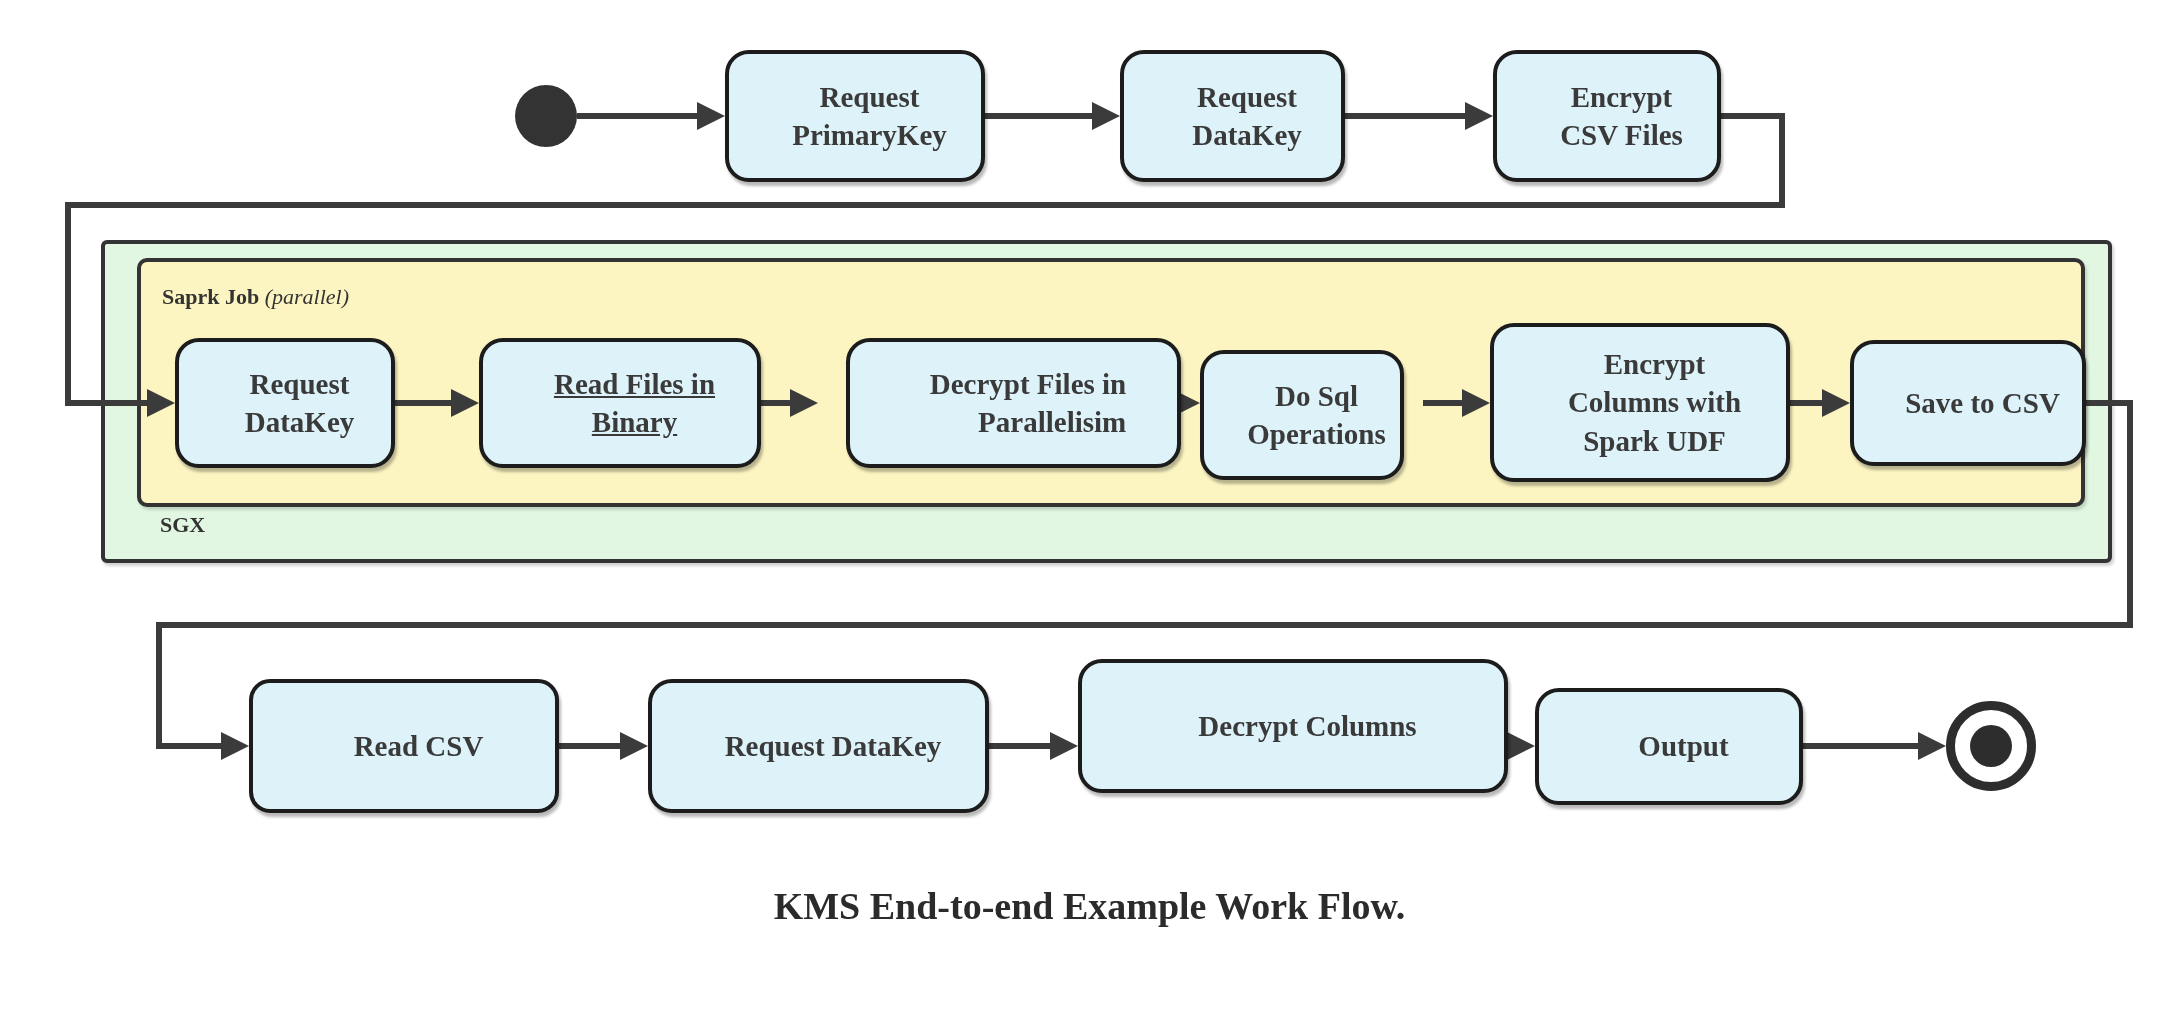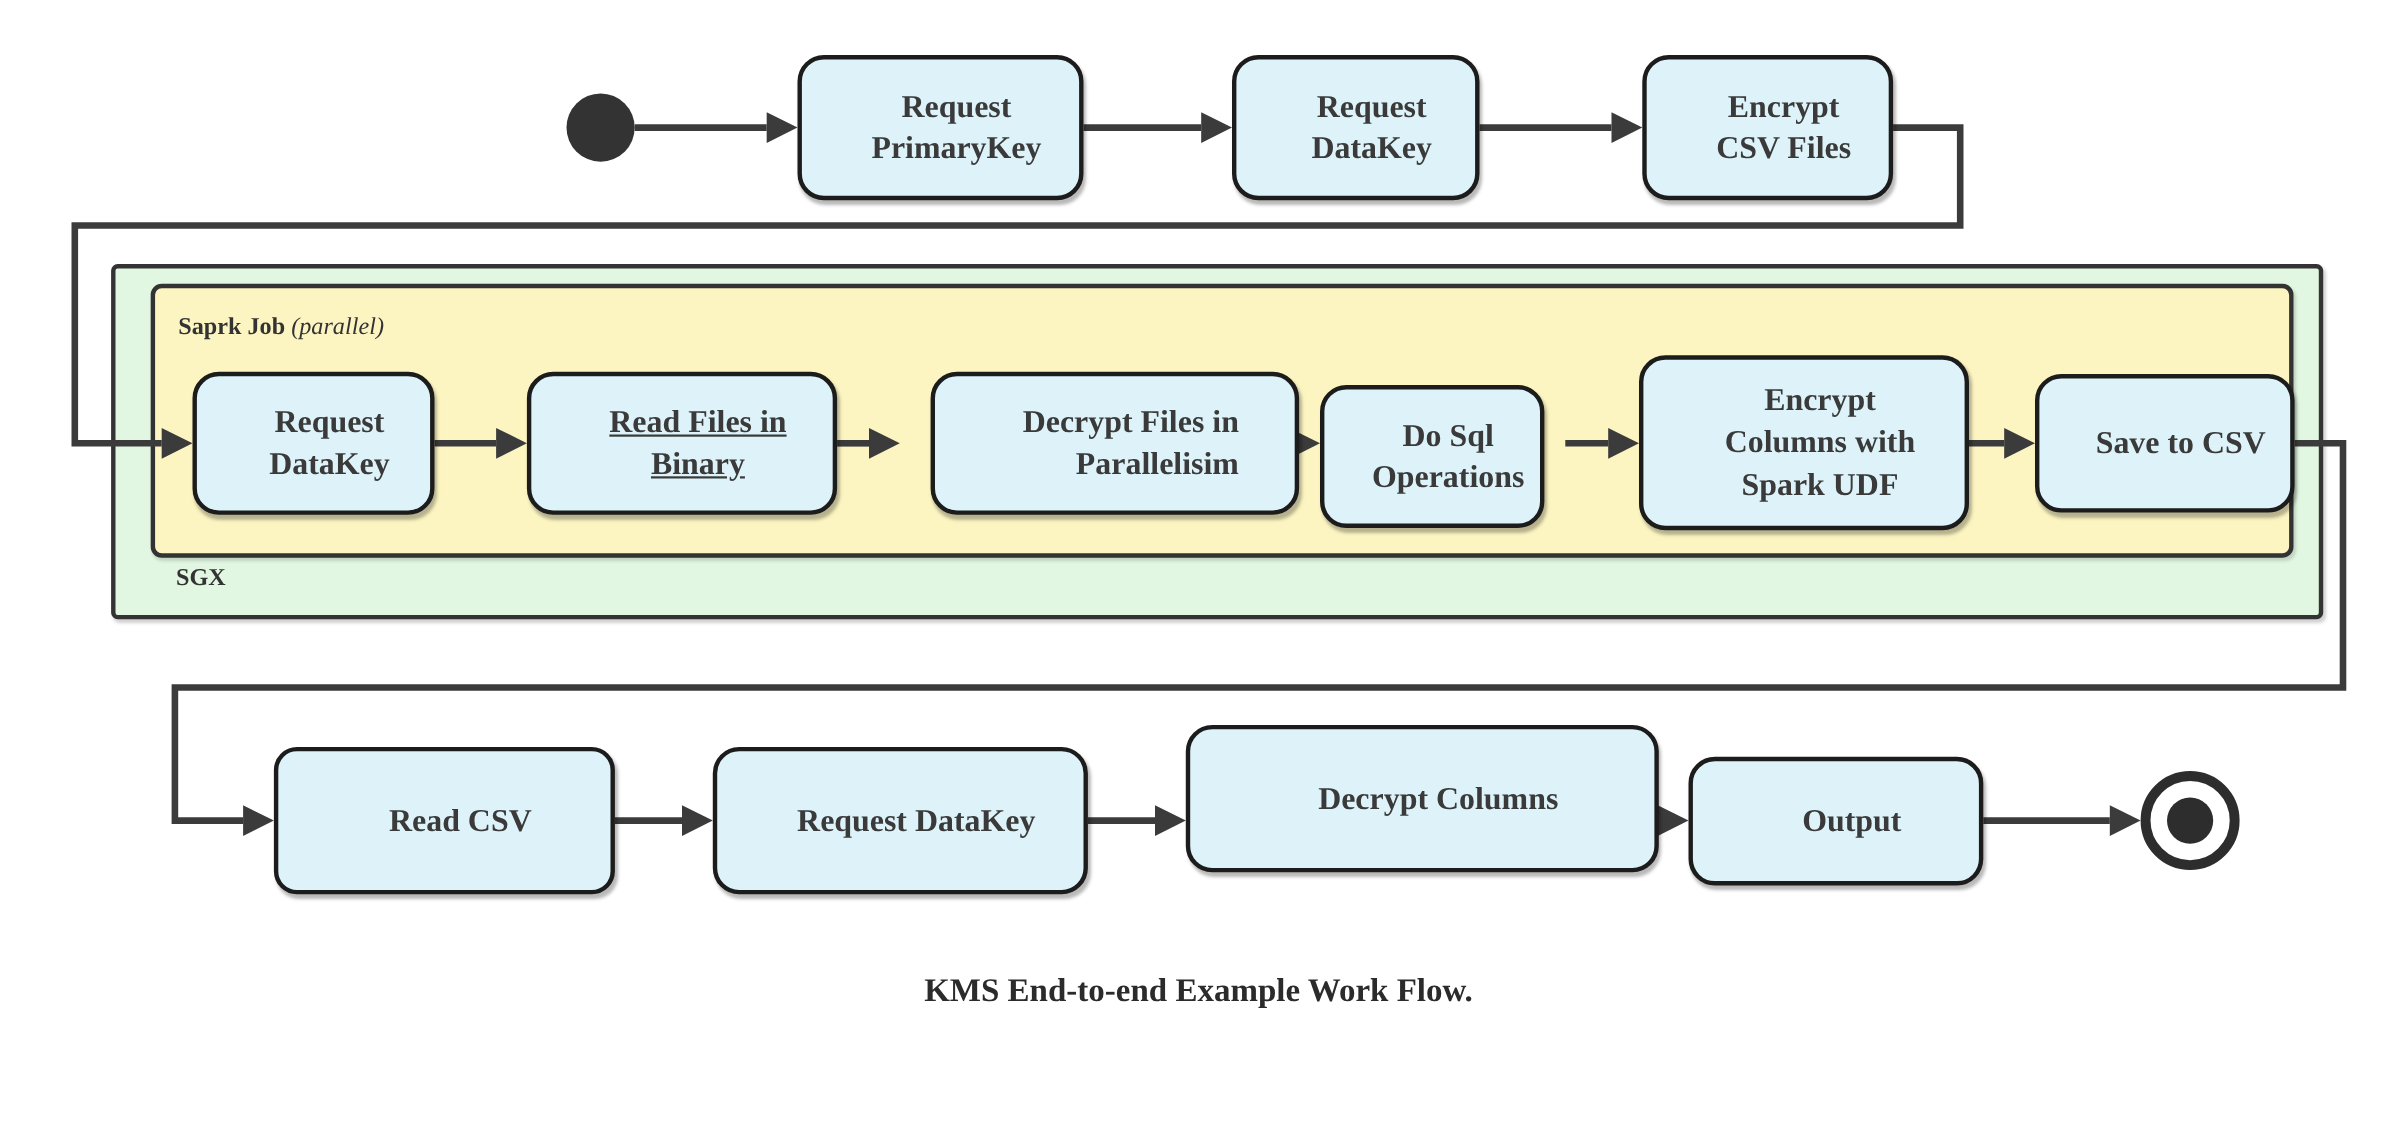--- a/index.html
+++ b/index.html
@@ -28,21 +28,21 @@
   }
   .node-label{white-space:pre-line;padding:0 8px;}
   
   .start-circle{position:absolute;left:515px;top:85px;width:62px;height:62px;border-radius:50%;background:#333333;}
   .end-circle{position:absolute;left:1946px;top:701px;width:90px;height:90px;border-radius:50%;
     box-sizing:border-box;border:9px solid #2d2d2d;background:#ffffff;
     display:flex;align-items:center;justify-content:center;}
   .end-dot{width:42px;height:42px;border-radius:50%;background:#2d2d2d;}
   
   .caption{position:absolute;left:0;top:884px;width:2179px;text-align:center;
-    font-weight:bold;font-size:30px;color:#2b2b2b;}
+    font-weight:bold;font-size:38px;color:#2b2b2b;}
   
   .n-top1{left:725px; top:50px; width:260px;height:132px;}
   .n-top2{left:1120px;top:50px; width:225px;height:132px;}
   .n-top3{left:1493px;top:50px; width:228px;height:132px;}
   .n-mid1{left:175px; top:338px;width:220px;height:130px;}
   .n-mid2{left:479px; top:338px;width:282px;height:130px;text-decoration:underline;}
   .n-mid3{left:846px; top:338px;width:335px;height:130px;text-align:right;}
   .n-mid4{left:1200px;top:338px;width:204px;height:130px;margin-top:12px;}
   .n-mid5{left:1490px;top:323px;width:300px;height:159px;}
   .n-mid6{left:1850px;top:340px;width:236px;height:126px;}

